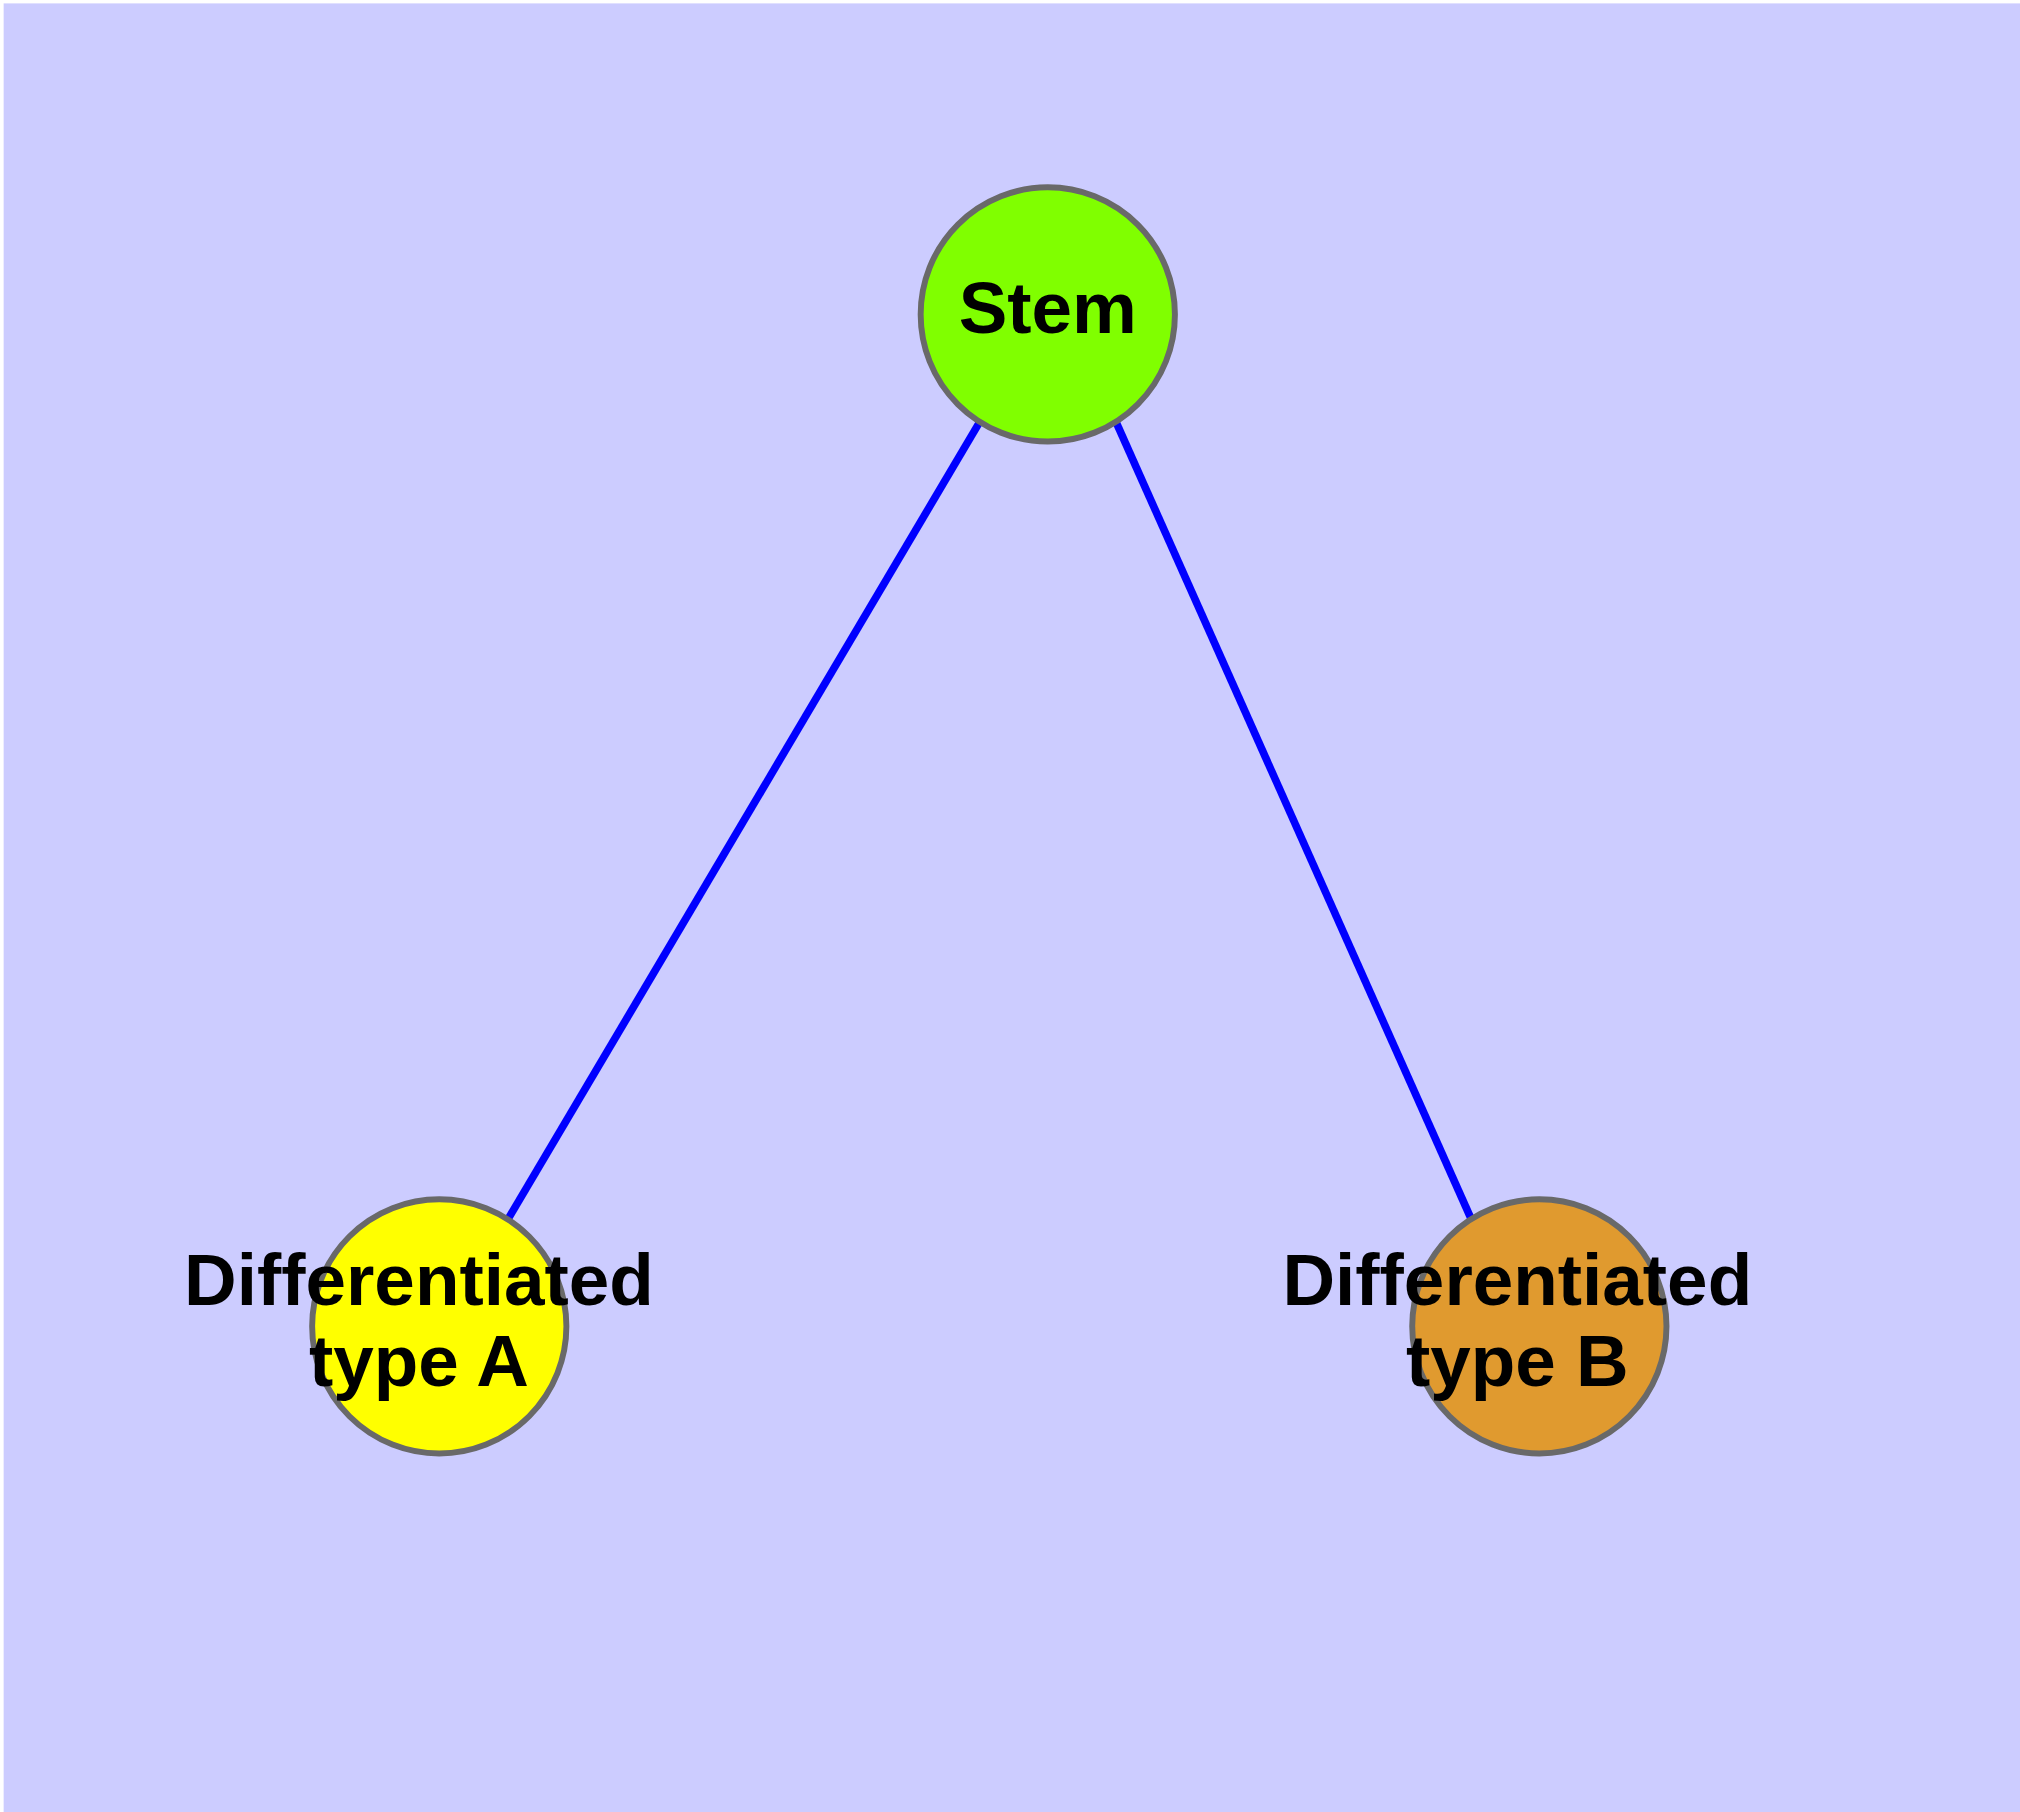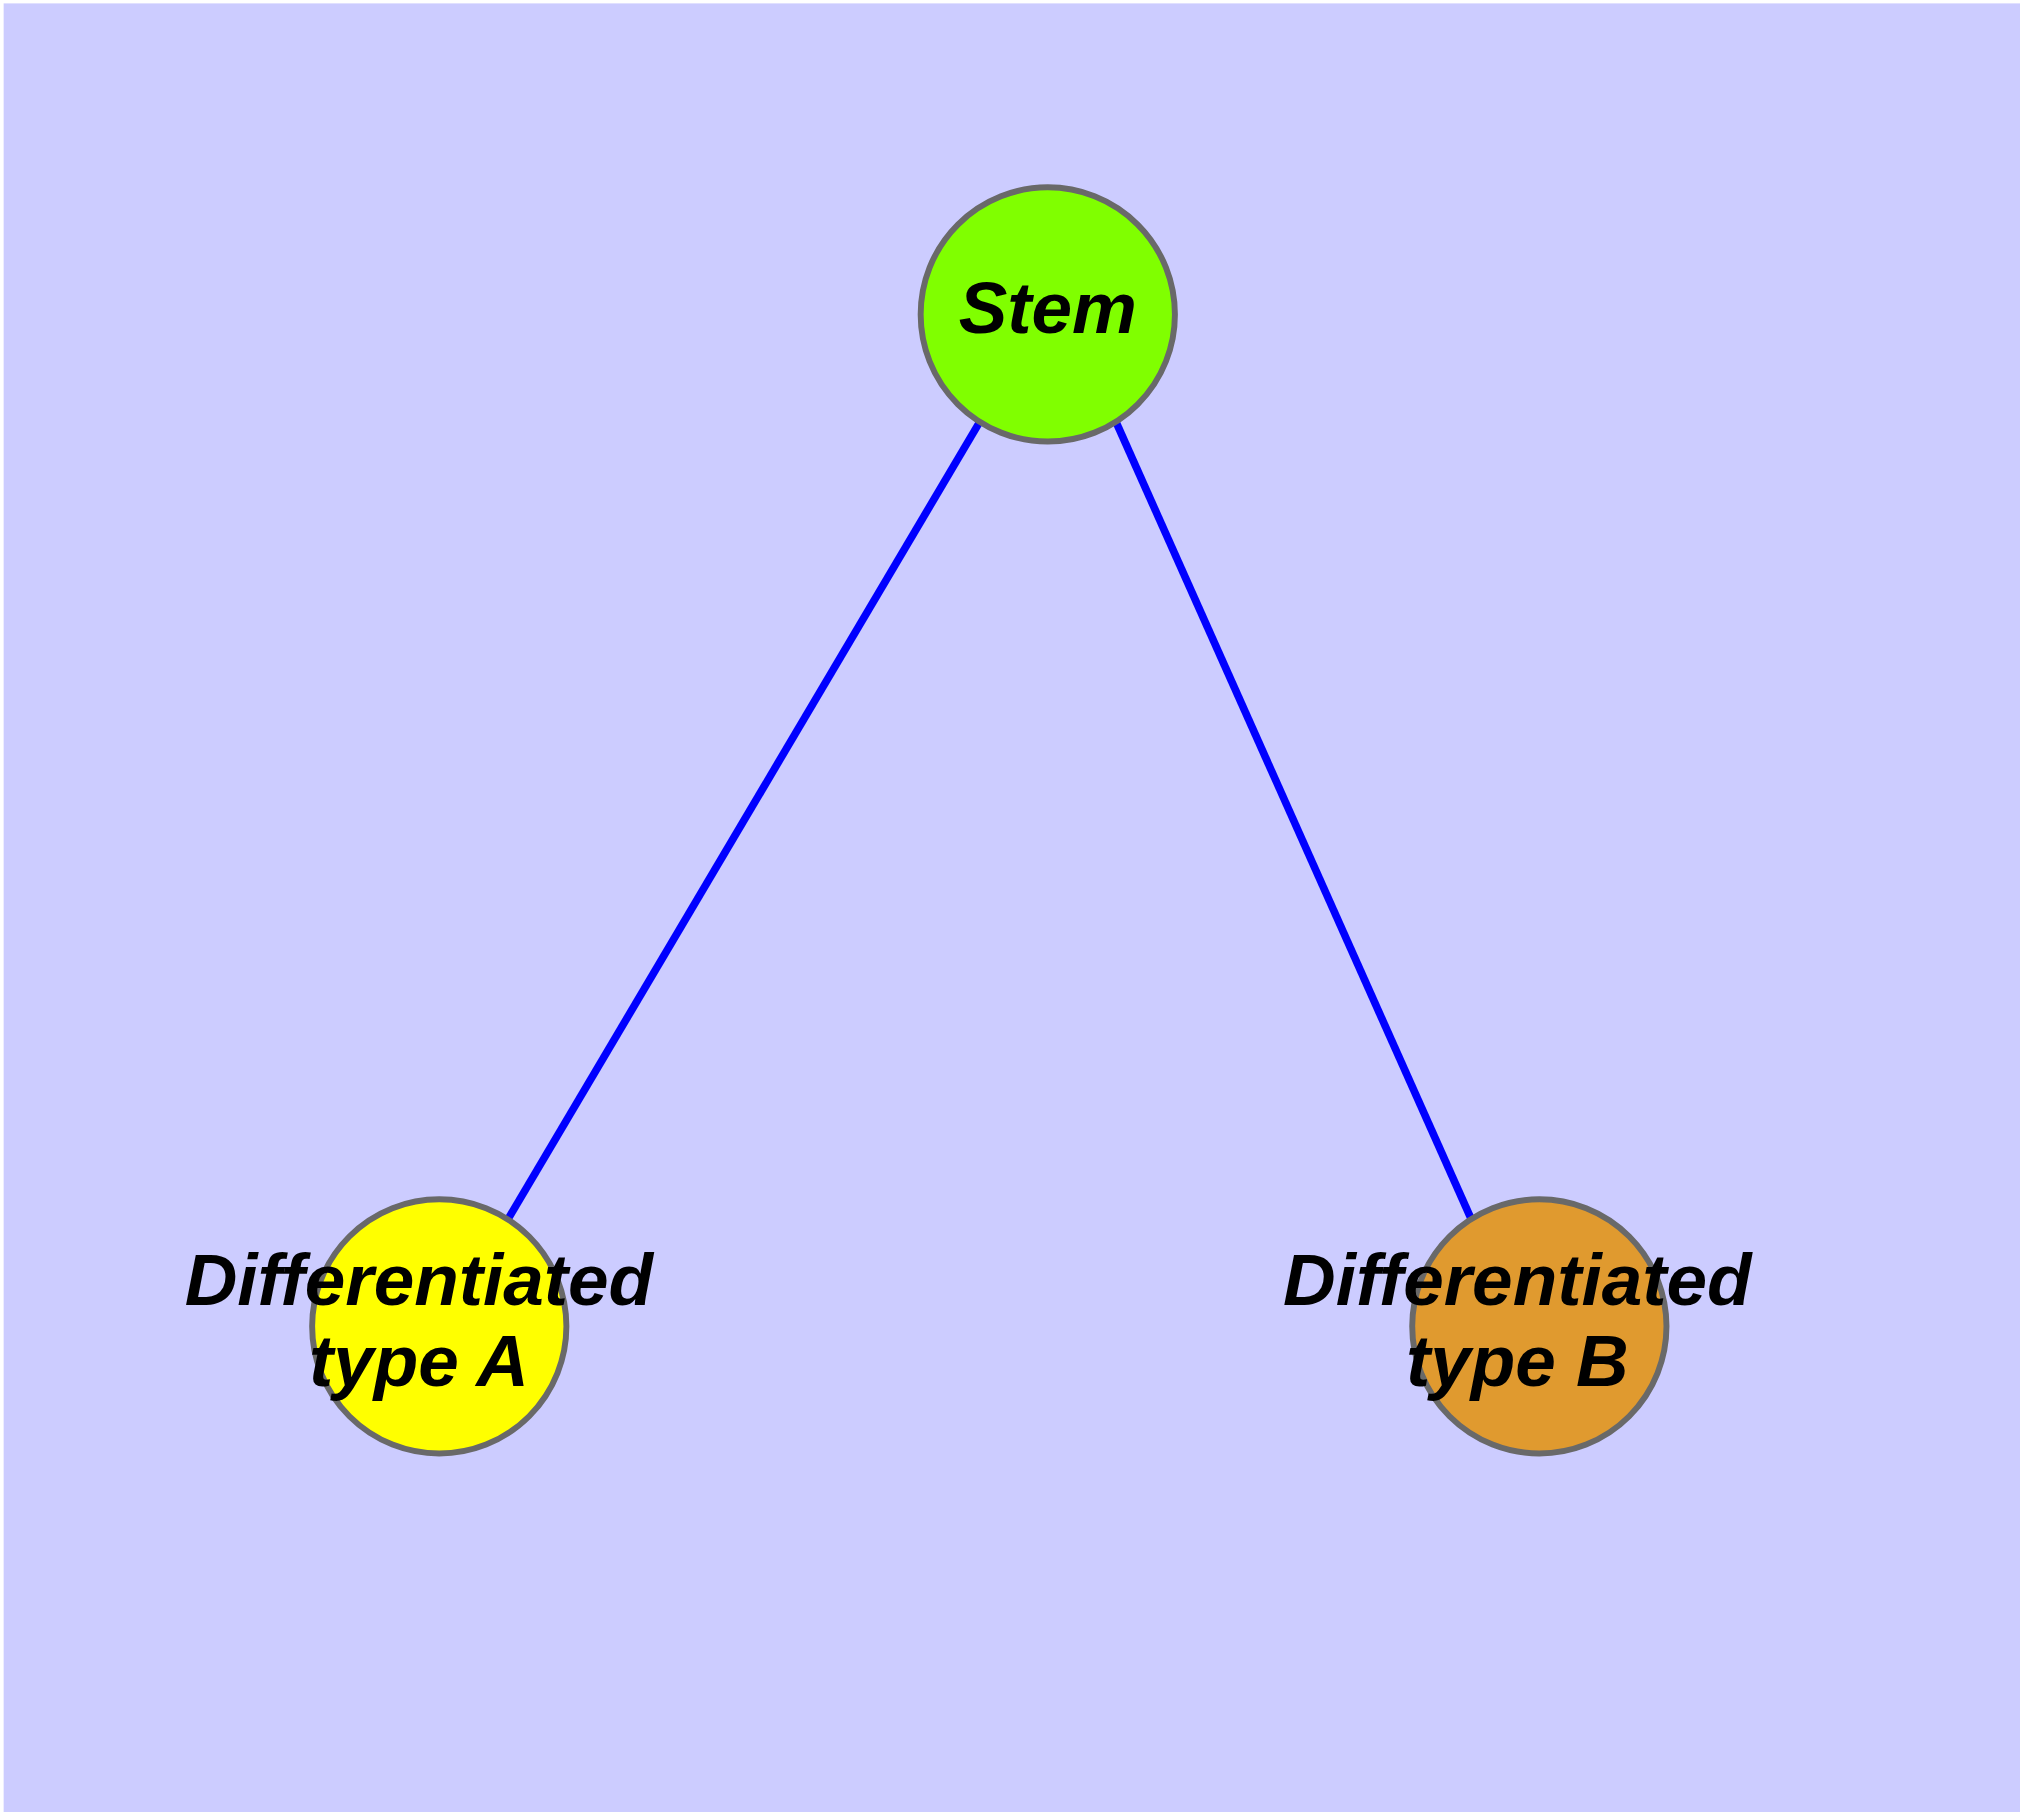--- a/index.html
+++ b/index.html
@@ -29,21 +29,21 @@
     font-family: "Liberation Sans", sans-serif;
     font-weight: bold;
     fill: #000000;
     dominant-baseline: middle;
     text-anchor: middle;
   }
 </style>
 </head>
 <body style="width: 2021px; height: 1812px;">
 
-<div id="diagram-canvas" style="width: 2021px; height: 1812px; background: rgb(255, 255, 255); font-style: italic;">
+<div id="diagram-canvas" style="width: 2021px; height: 1812px; background: rgb(255, 255, 255);">
   <svg id="diagram-svg" width="2021" height="1812" viewBox="0 0 2384 2138" xmlns="http://www.w3.org/2000/svg">
     <rect id="bg-rect" x="4" y="4" width="2380" height="2134" fill="#CCCCFF"></rect>
     <g id="edge-layer">
         <line x1="1155" y1="499" x2="600" y2="1437" stroke="#0000FF" stroke-width="9" stroke-linecap="butt"></line>
         <line x1="1317" y1="499" x2="1735" y2="1437" stroke="#0000FF" stroke-width="9" stroke-linecap="butt"></line>
       </g>
     <g id="node-layer">
         <g>
           <circle cx="1236" cy="371" r="150" fill="#80FF00" stroke="#696969" stroke-width="7"></circle>
         </g>

